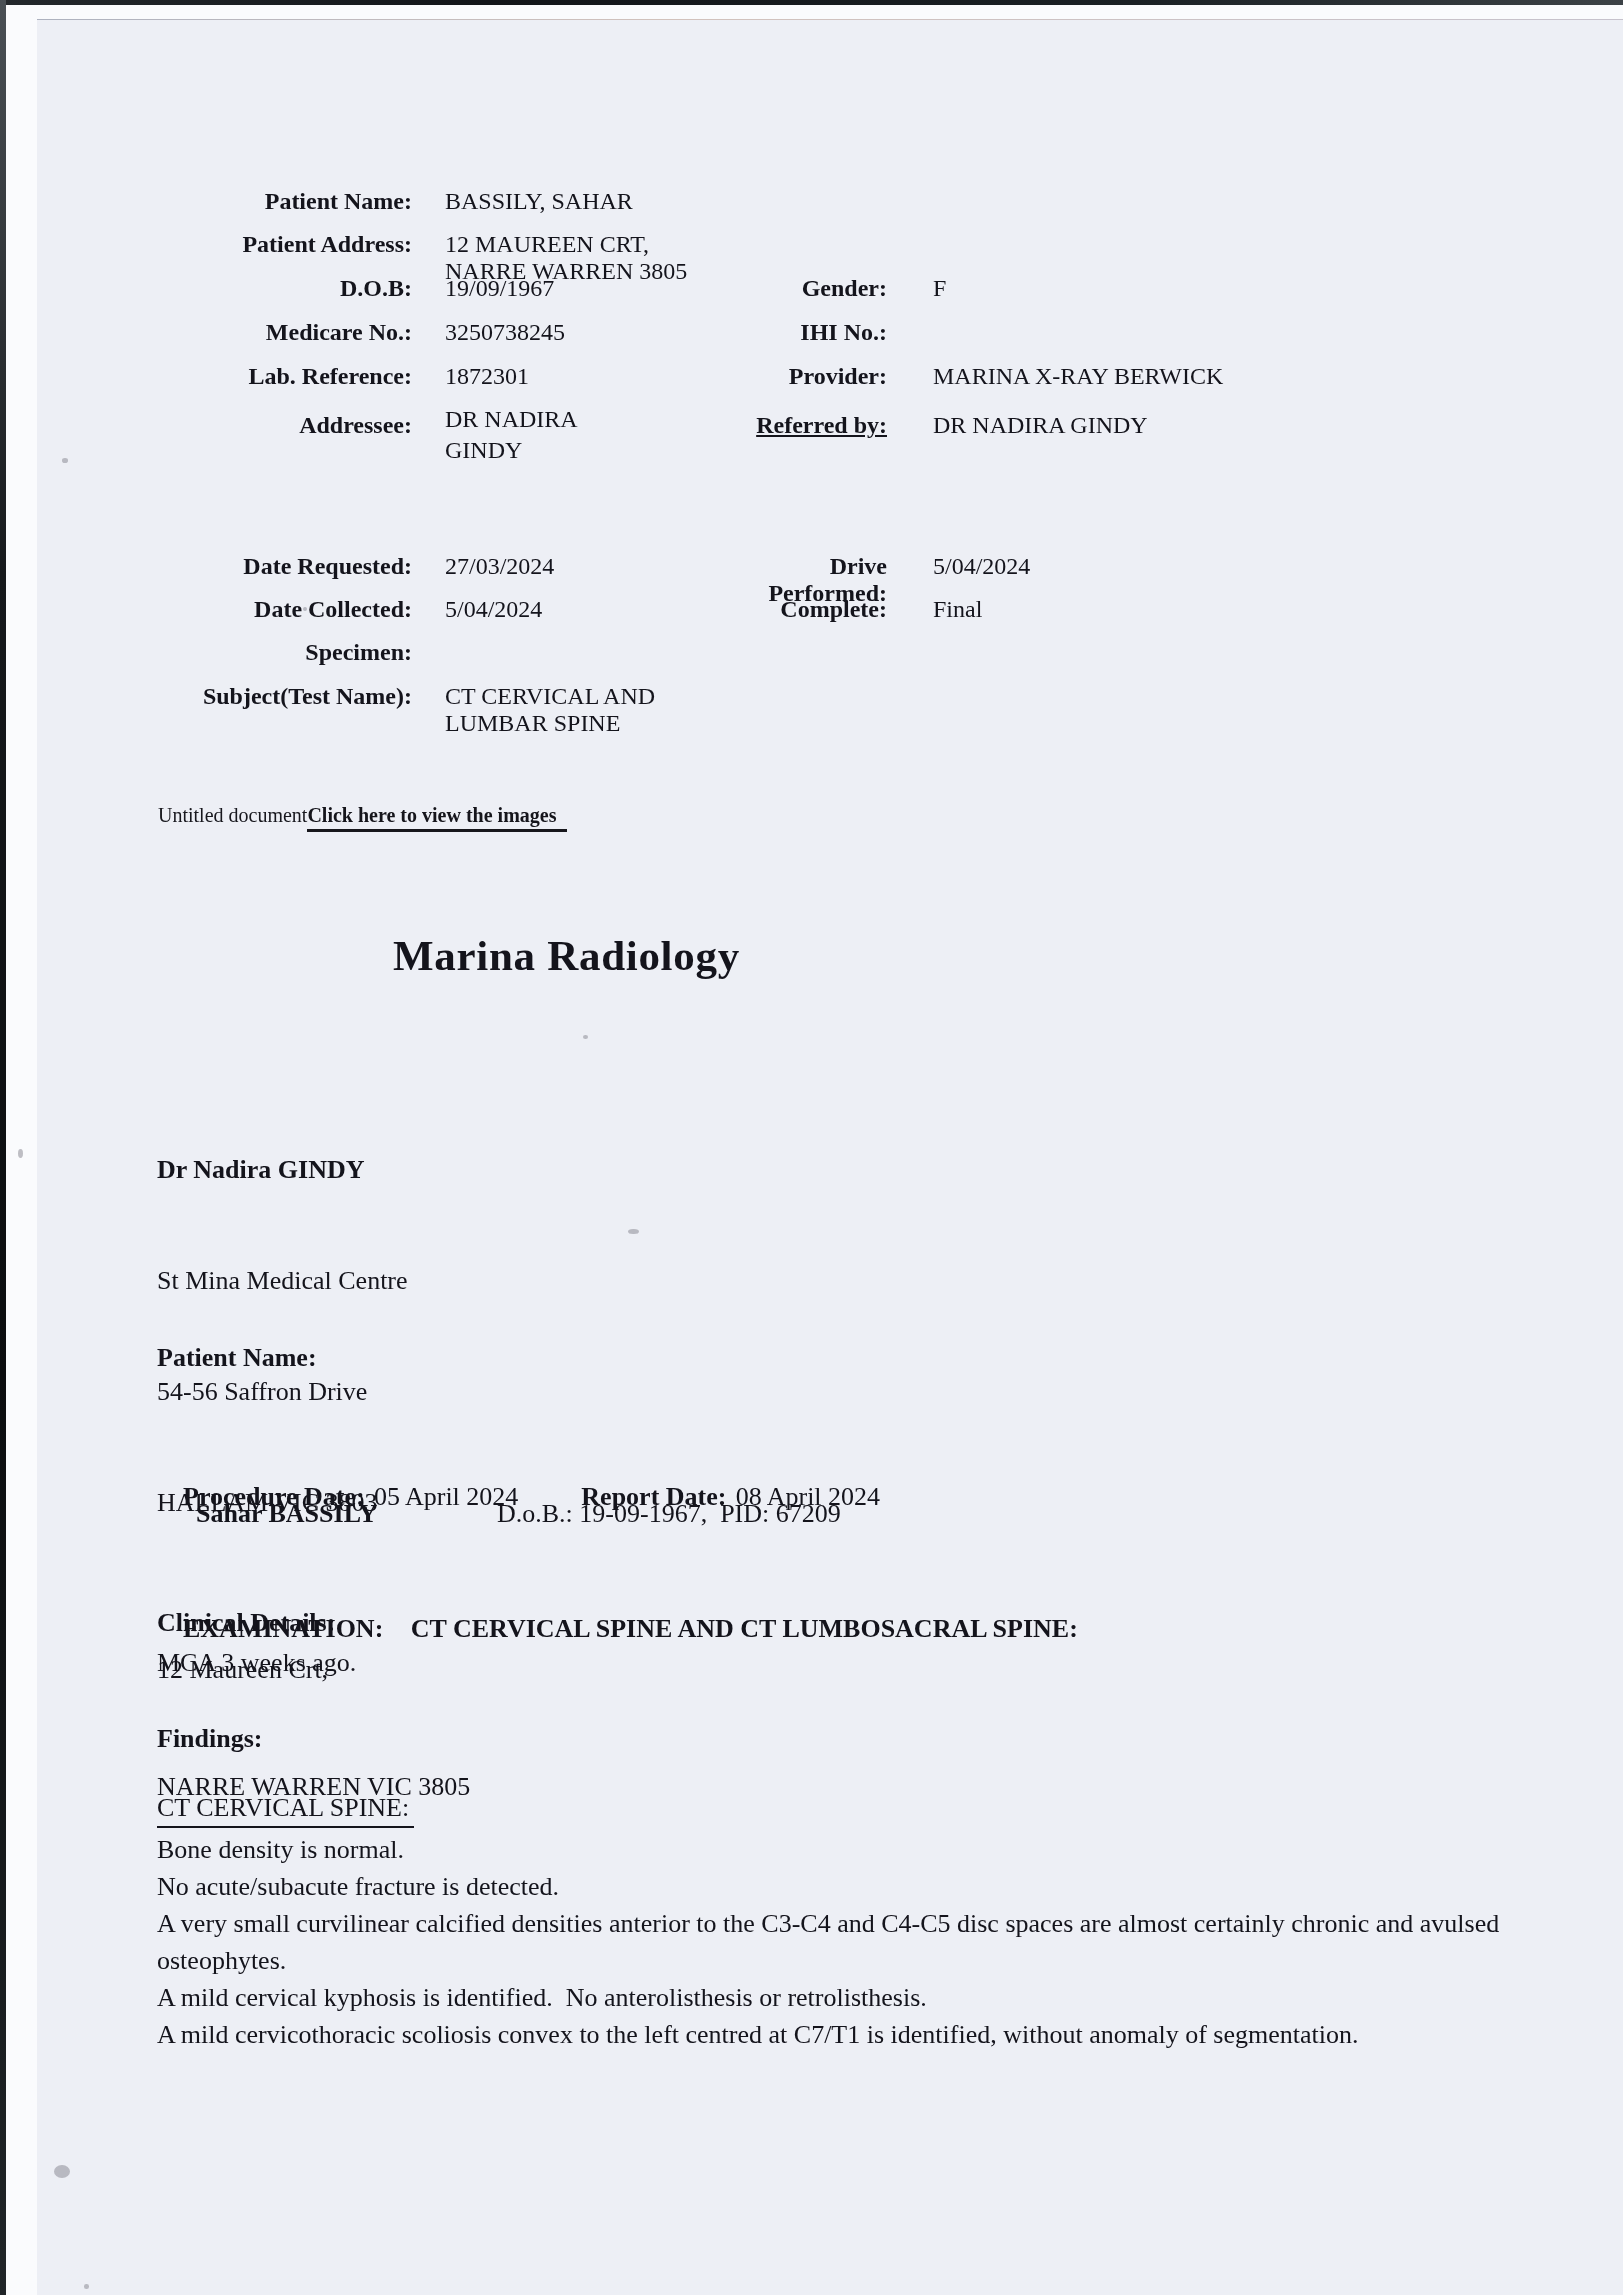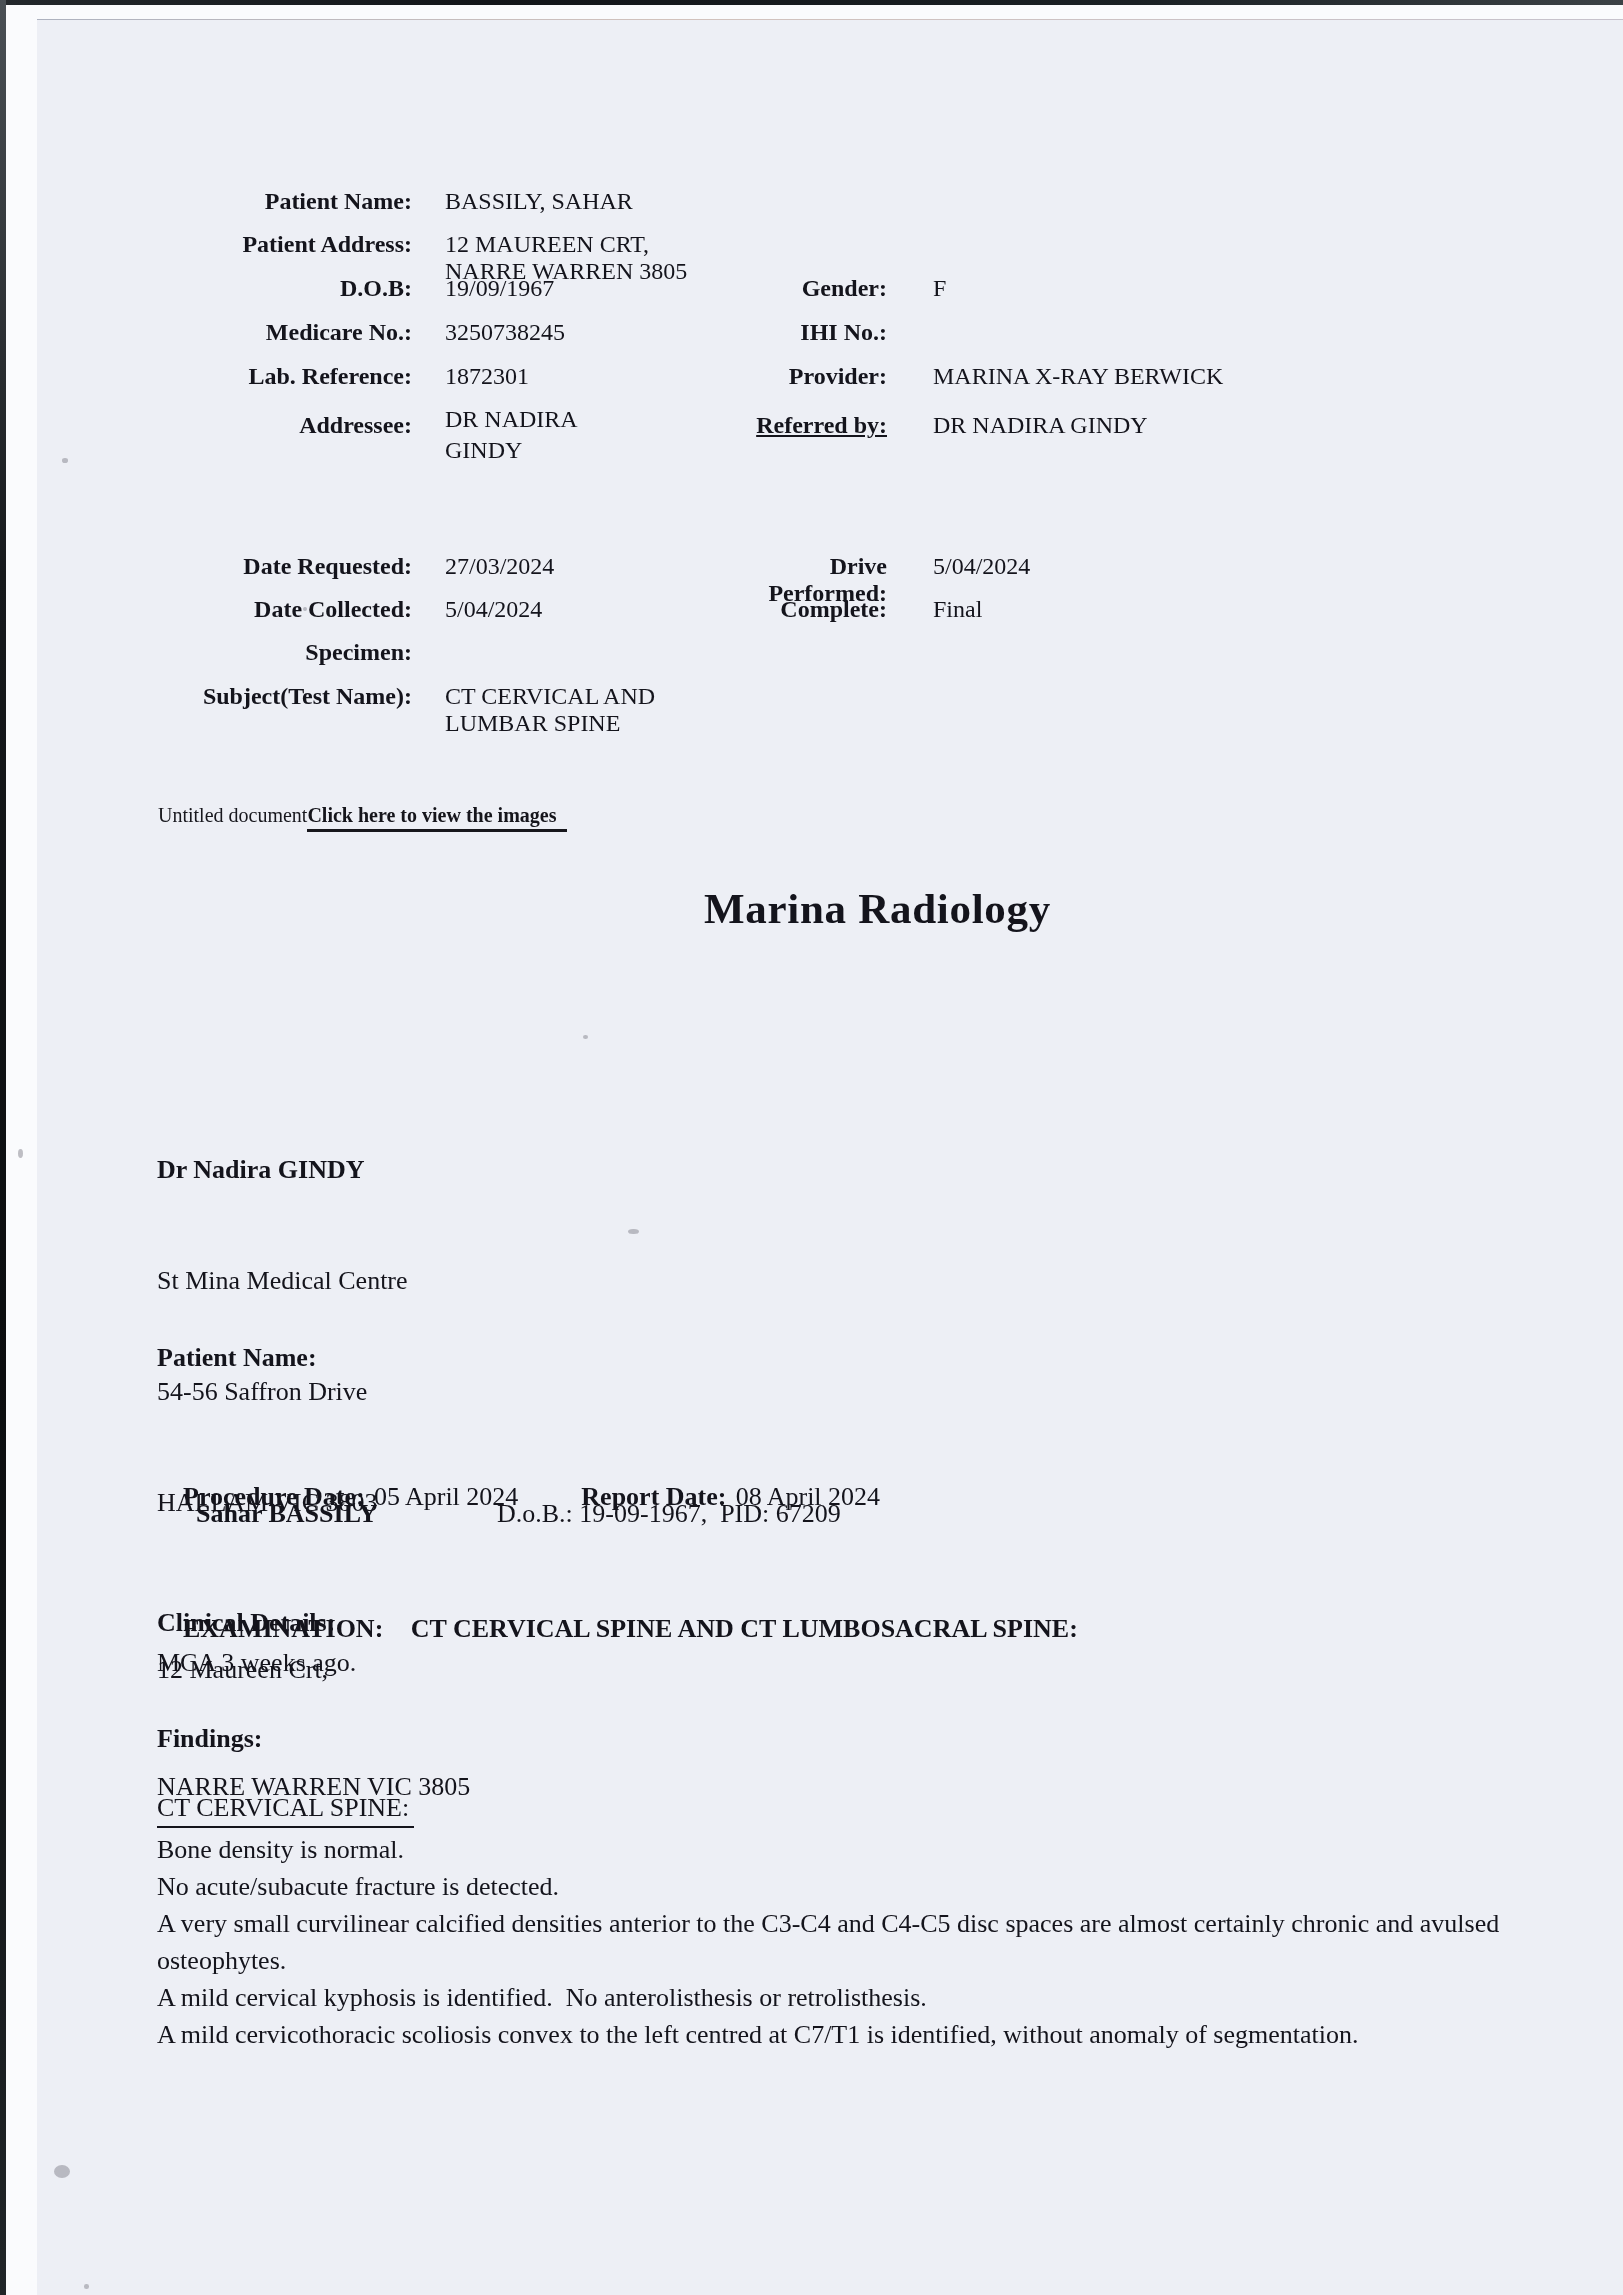--- a/index.html
+++ b/index.html
@@ -37,21 +37,21 @@
 
   
   .linkline { position:absolute; left:158px; top:804px;
               font-family:Liberation Serif, serif; font-size:20px; }
   .linkline .prefix { color:#17171d; }
   .view-link { font-weight:bold; color:#15151b; text-decoration:none;
                border-bottom:3.3px solid #17171c; padding-right:10.5px; padding-bottom:2.6px;
                cursor:pointer; }
 
   
-  .letterhead { position:absolute; left:393px; top:884px; width:969px; text-align:center; }
+  .letterhead { position:absolute; left:393px; top:931px; width:969px; }
   .lh-name  { font-size:43px; font-weight:bold; letter-spacing:0.7px; }
   .lh-phone { font-size:28px; margin-top:6.5px; }
 
   
   .block { position:absolute; left:157px; font-size:26px; line-height:37px; white-space:pre-wrap; }
   .b { font-weight:bold; }
   .patient-line .name { display:inline-block; width:301px; font-weight:bold; }
 
   .proc-line { position:absolute; left:157px; top:1452px; font-size:26px; white-space:pre-wrap; }
   .proc-line .v1 { margin-left:9.2px; }

